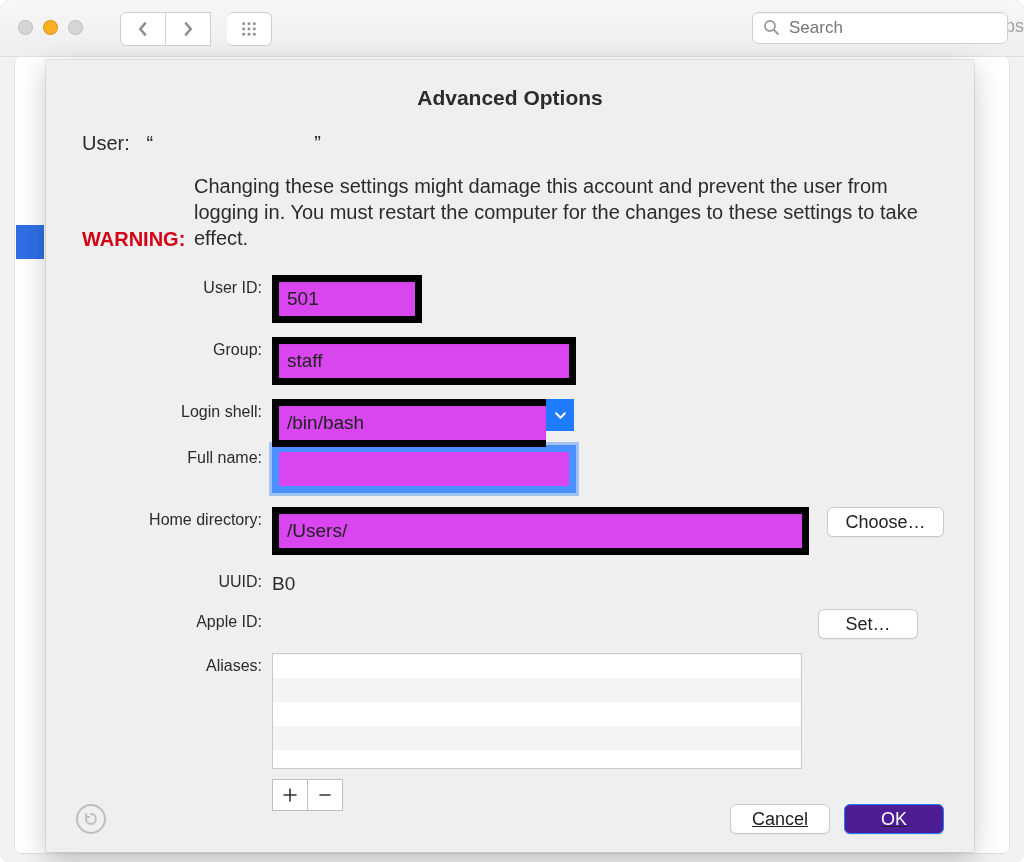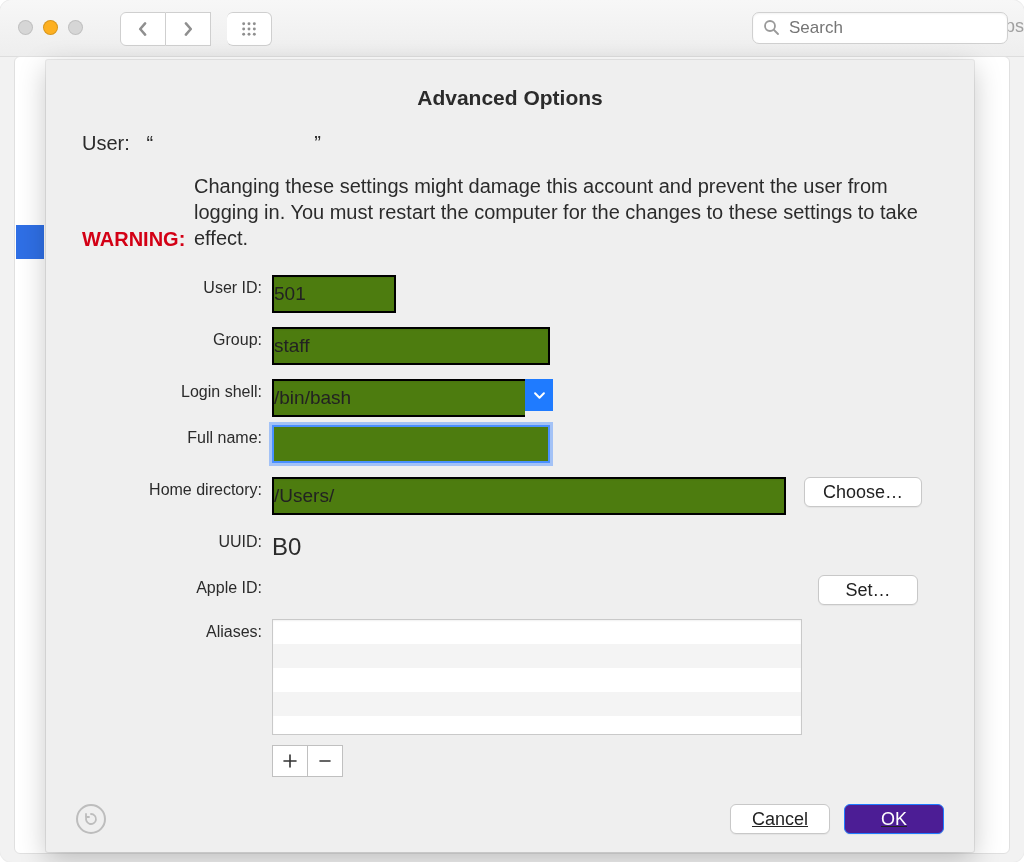--- a/index.html
+++ b/index.html
@@ -175,24 +175,24 @@
     width: 186px;
     text-align: right;
     padding-right: 10px;
     font-size: 16px;
     color: #2b2b2b;
     padding-top: 4px;
     flex: none;
   }
   .txt-input {
     height: 30px;
-    background: #4d7c0f;
-    border: 2px solid #000000;
+    background: #d946ef;
+    border: 7px solid #000000;
     font-size: 19px;
-    padding: 2px 0;
+    padding: 2px 8px;
     color: #222;
     box-shadow: inset 0 1px 2px rgba(0,0,0,0.06);
   }
   .txt-input.w140 { width: 120px; }
   .txt-input.w290 { width: 274px; }
   .txt-input.w290.focused {
     border-color: #4a90ff;
     box-shadow: 0 0 0 3px rgba(70,140,255,0.45);
   }
   .combo {
@@ -206,21 +206,21 @@
     width: 26px;
     background: #1f7bff;
     border: 1px solid #1f7bff;
     display:flex;align-items:center;justify-content:center;
     color: #fff;
   }
   .combo .combo-btn svg { width: 11px; height: 11px; }
   .home-row .txt-input { width: 510px; }
   .home-row .choose-btn { margin-left: 18px; }
   .plain-value {
-    font-size: 24px;
+    font-size: 19px;
     color: #2b2b2b;
     padding-top: 4px;
   }
   .aliases-box {
     width: 528px;
     height: 114px;
     background: #fff;
     border: 1px solid #c9c9c9;
     box-shadow: inset 0 1px 2px rgba(0,0,0,0.06);
   }

